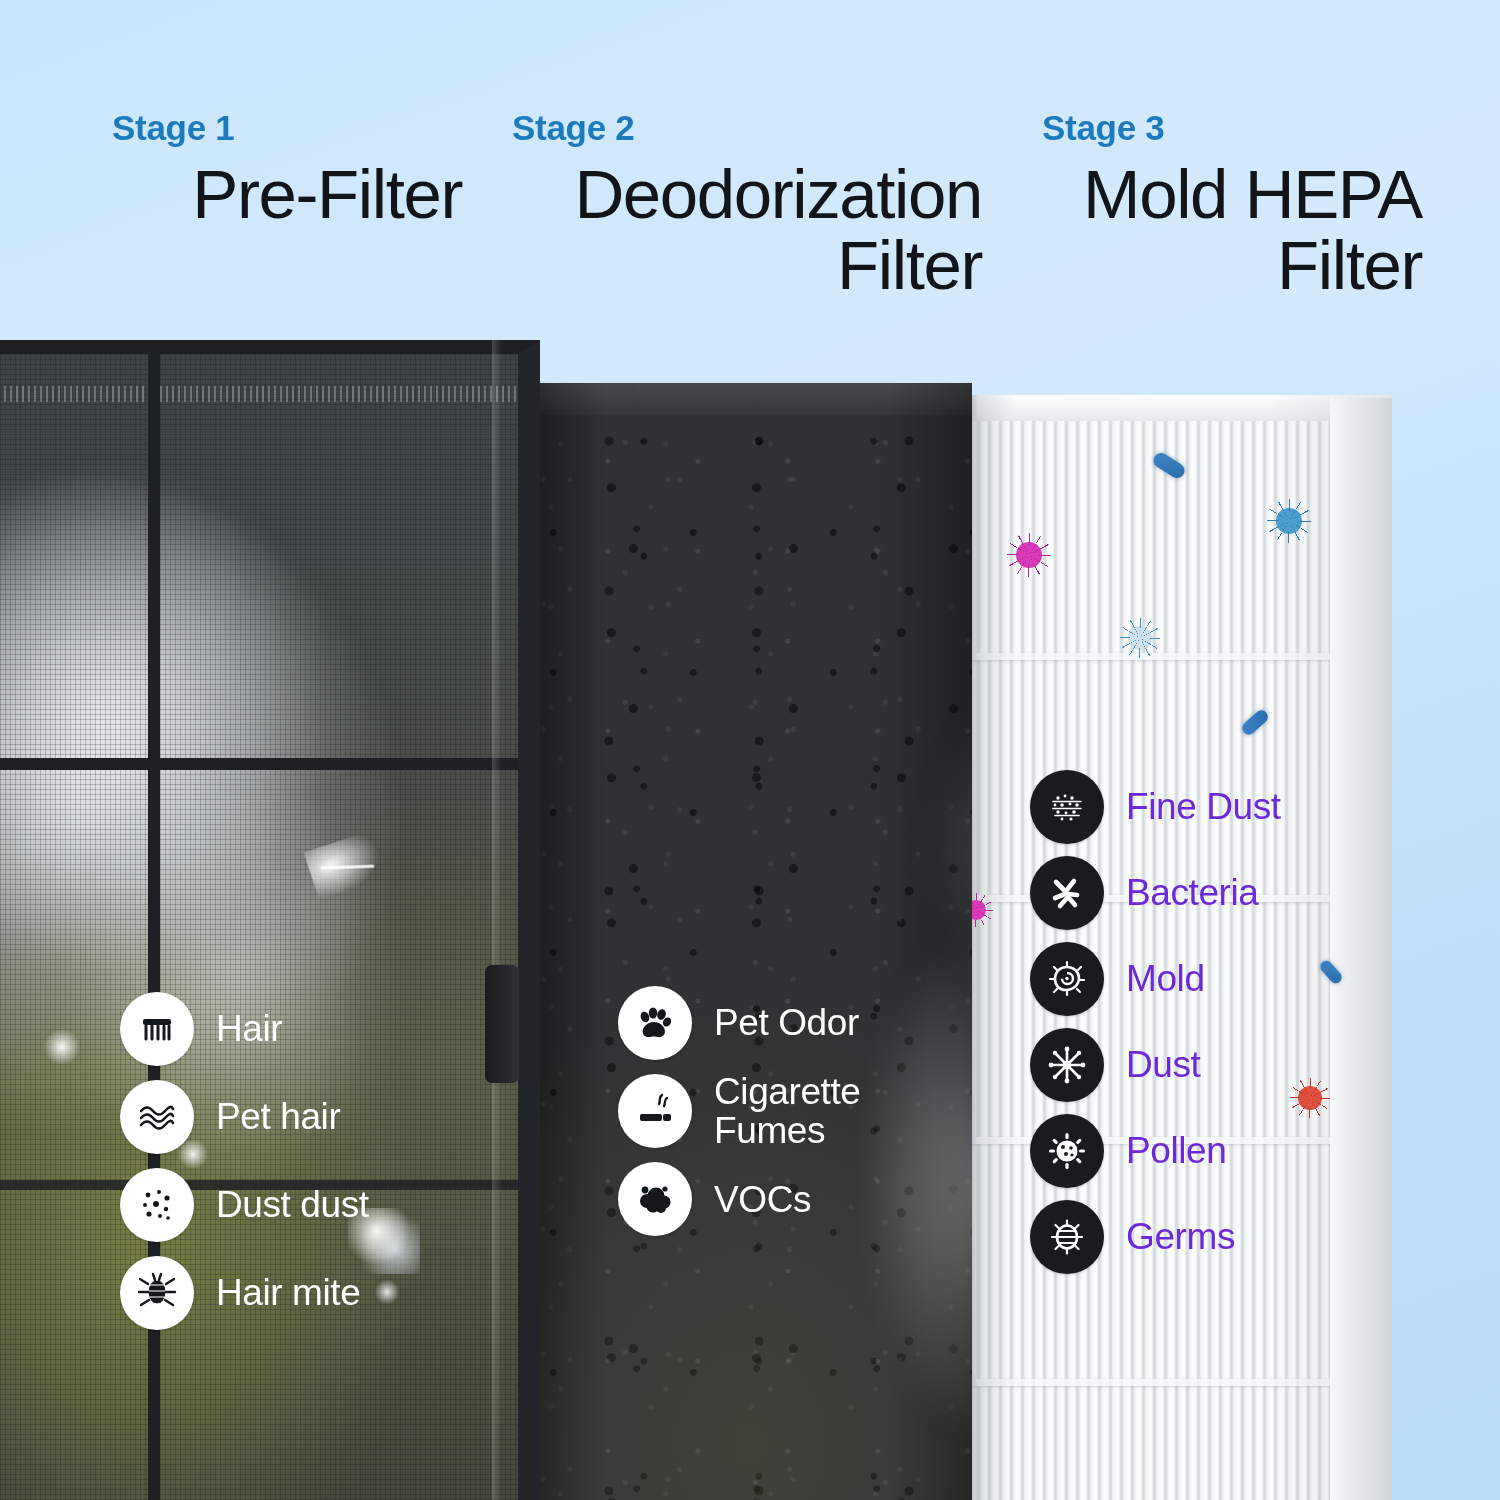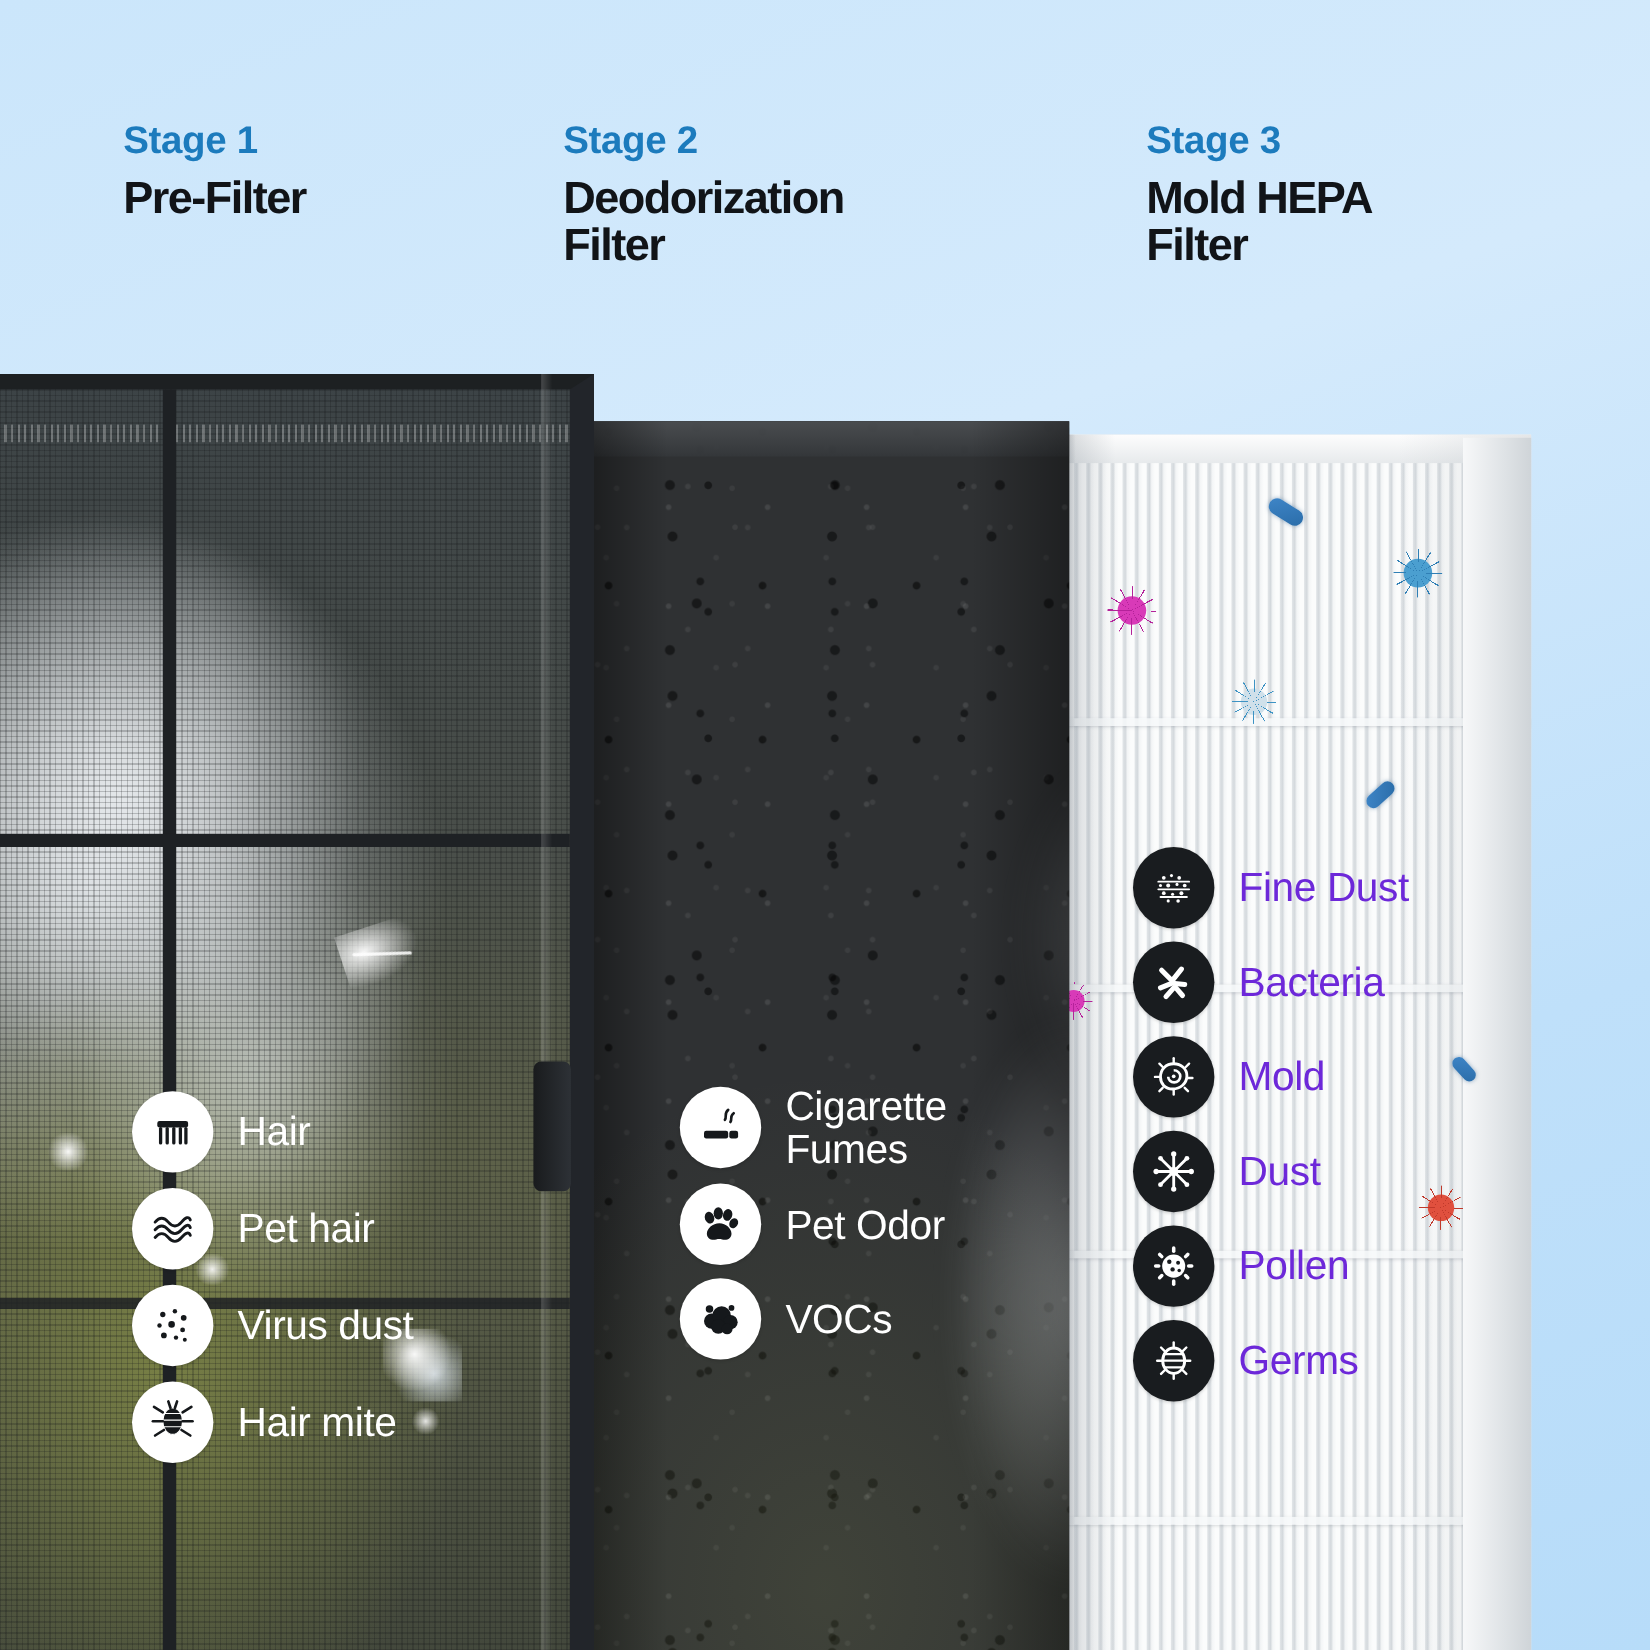--- a/index.html
+++ b/index.html
@@ -23,24 +23,25 @@
   .stage-kicker {
     color: #1c7bbd;
     font-size: 35px;
     font-weight: bold;
     letter-spacing: -0.3px;
     line-height: 1.0;
     margin-bottom: 14px;
   }
   .stage-title {
     color: #111418;
-    font-size: 41px;
-    font-weight: bold;
+    font-size: 69px;
+    font-weight: normal;
     line-height: 1.03;
     letter-spacing: -1.4px;
+    text-align: right;
   }
   #stage1 { left: 112px; top: 110px; width: 350px; }
   #stage2 { left: 512px; top: 110px; width: 470px; }
   #stage3 { left: 1042px; top: 110px; width: 380px; }
 
   
   .panels { position: absolute; left: 0; top: 0; width: 1500px; height: 1500px; }
 
   
   .hepa {
@@ -395,21 +396,21 @@
           <circle cx="33" cy="16" r="2.6"></circle>
           <circle cx="11" cy="23" r="2"></circle>
           <circle cx="22" cy="22" r="3"></circle>
           <circle cx="32" cy="27" r="2.2"></circle>
           <circle cx="15" cy="32" r="2.6"></circle>
           <circle cx="26" cy="34" r="2"></circle>
           <circle cx="34" cy="36" r="1.8"></circle>
         </g>
       </svg>
     </div>
-    <div class="label-text">Virus dust</div>
+    <div class="label-text">Dust dust</div>
   </div>
 
   <div class="label-row">
     <div class="chip">
       <svg width="46" height="46" viewBox="0 0 46 46">
         <ellipse cx="23" cy="22" rx="9" ry="12" fill="#15181b"></ellipse>
         <ellipse cx="23" cy="22" rx="9" ry="12" fill="none" stroke="#fff" stroke-width="1"></ellipse>
         <g stroke="#fff" stroke-width="1">
           <line x1="15" y1="15" x2="31" y2="15"></line>
           <line x1="14" y1="21" x2="32" y2="21"></line>
@@ -431,47 +432,47 @@
   </div>
 
 </div>
 
 <div class="label-list" id="list-stage2">
 
 
   <div class="label-row">
     <div class="chip">
       <svg width="46" height="46" viewBox="0 0 46 46">
-        <g fill="none" stroke="#15181b" stroke-width="2.4" stroke-linecap="round">
-          <path d="M30 7 c-4 3 -1 6 -3 9"></path>
-          <path d="M35 10 c-4 3 -1 5 -3 8"></path>
-        </g>
-        <g fill="#15181b">
-          <rect x="8" y="26" width="22" height="7" rx="2"></rect>
-          <rect x="31" y="26" width="8" height="7" rx="2"></rect>
-        </g>
-      </svg>
-    </div>
-    <div class="label-text">Cigarette
-Fumes</div>
-  </div>
-
-  <div class="label-row">
-    <div class="chip">
-      <svg width="46" height="46" viewBox="0 0 46 46">
         <g fill="#15181b">
           <ellipse cx="13" cy="17" rx="4.2" ry="5.4" transform="rotate(-18 13 17)"></ellipse>
           <ellipse cx="21" cy="13" rx="4.2" ry="5.6"></ellipse>
           <ellipse cx="29.5" cy="14.5" rx="4.2" ry="5.4" transform="rotate(16 29.5 14.5)"></ellipse>
           <ellipse cx="35" cy="22" rx="3.8" ry="4.8" transform="rotate(30 35 22)"></ellipse>
           <path d="M22 22 c6 0 11 5 11 9.5 0 4.2-4 6.5-8.5 5.3 -1.8-.5-3.6-.5-5.4 0 C14.6 38 10.6 35.7 10.6 31.5 10.6 27 15.8 22 22 22 z"></path>
         </g>
       </svg>
     </div>
     <div class="label-text">Pet Odor</div>
+  </div>
+
+  <div class="label-row">
+    <div class="chip">
+      <svg width="46" height="46" viewBox="0 0 46 46">
+        <g fill="none" stroke="#15181b" stroke-width="2.4" stroke-linecap="round">
+          <path d="M30 7 c-4 3 -1 6 -3 9"></path>
+          <path d="M35 10 c-4 3 -1 5 -3 8"></path>
+        </g>
+        <g fill="#15181b">
+          <rect x="8" y="26" width="22" height="7" rx="2"></rect>
+          <rect x="31" y="26" width="8" height="7" rx="2"></rect>
+        </g>
+      </svg>
+    </div>
+    <div class="label-text">Cigarette
+Fumes</div>
   </div>
 
   <div class="label-row">
     <div class="chip">
       <svg width="46" height="46" viewBox="0 0 46 46">
         <g fill="#15181b">
           <circle cx="15" cy="25" r="7"></circle>
           <circle cx="24" cy="20" r="8.4"></circle>
           <circle cx="32" cy="26" r="6.6"></circle>
           <circle cx="21" cy="30" r="6.6"></circle>

